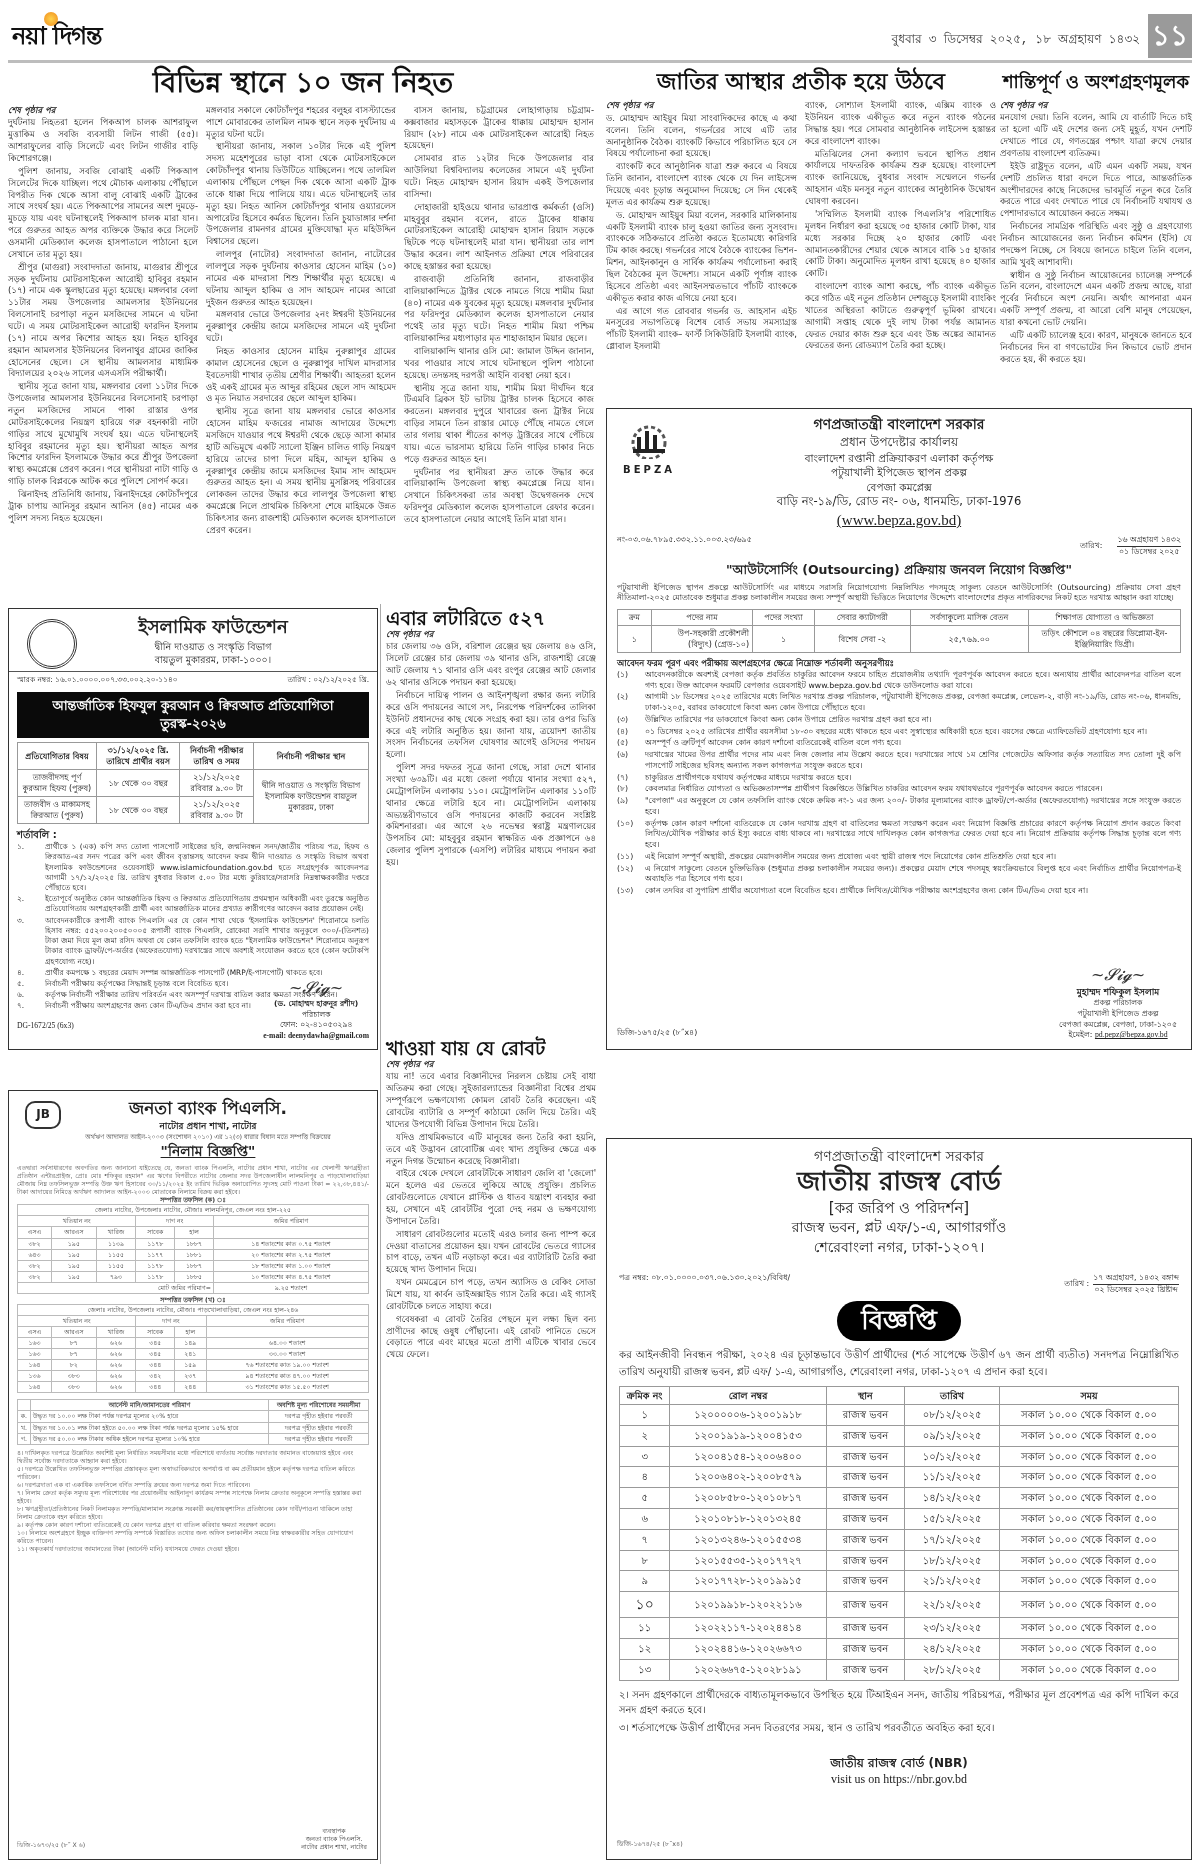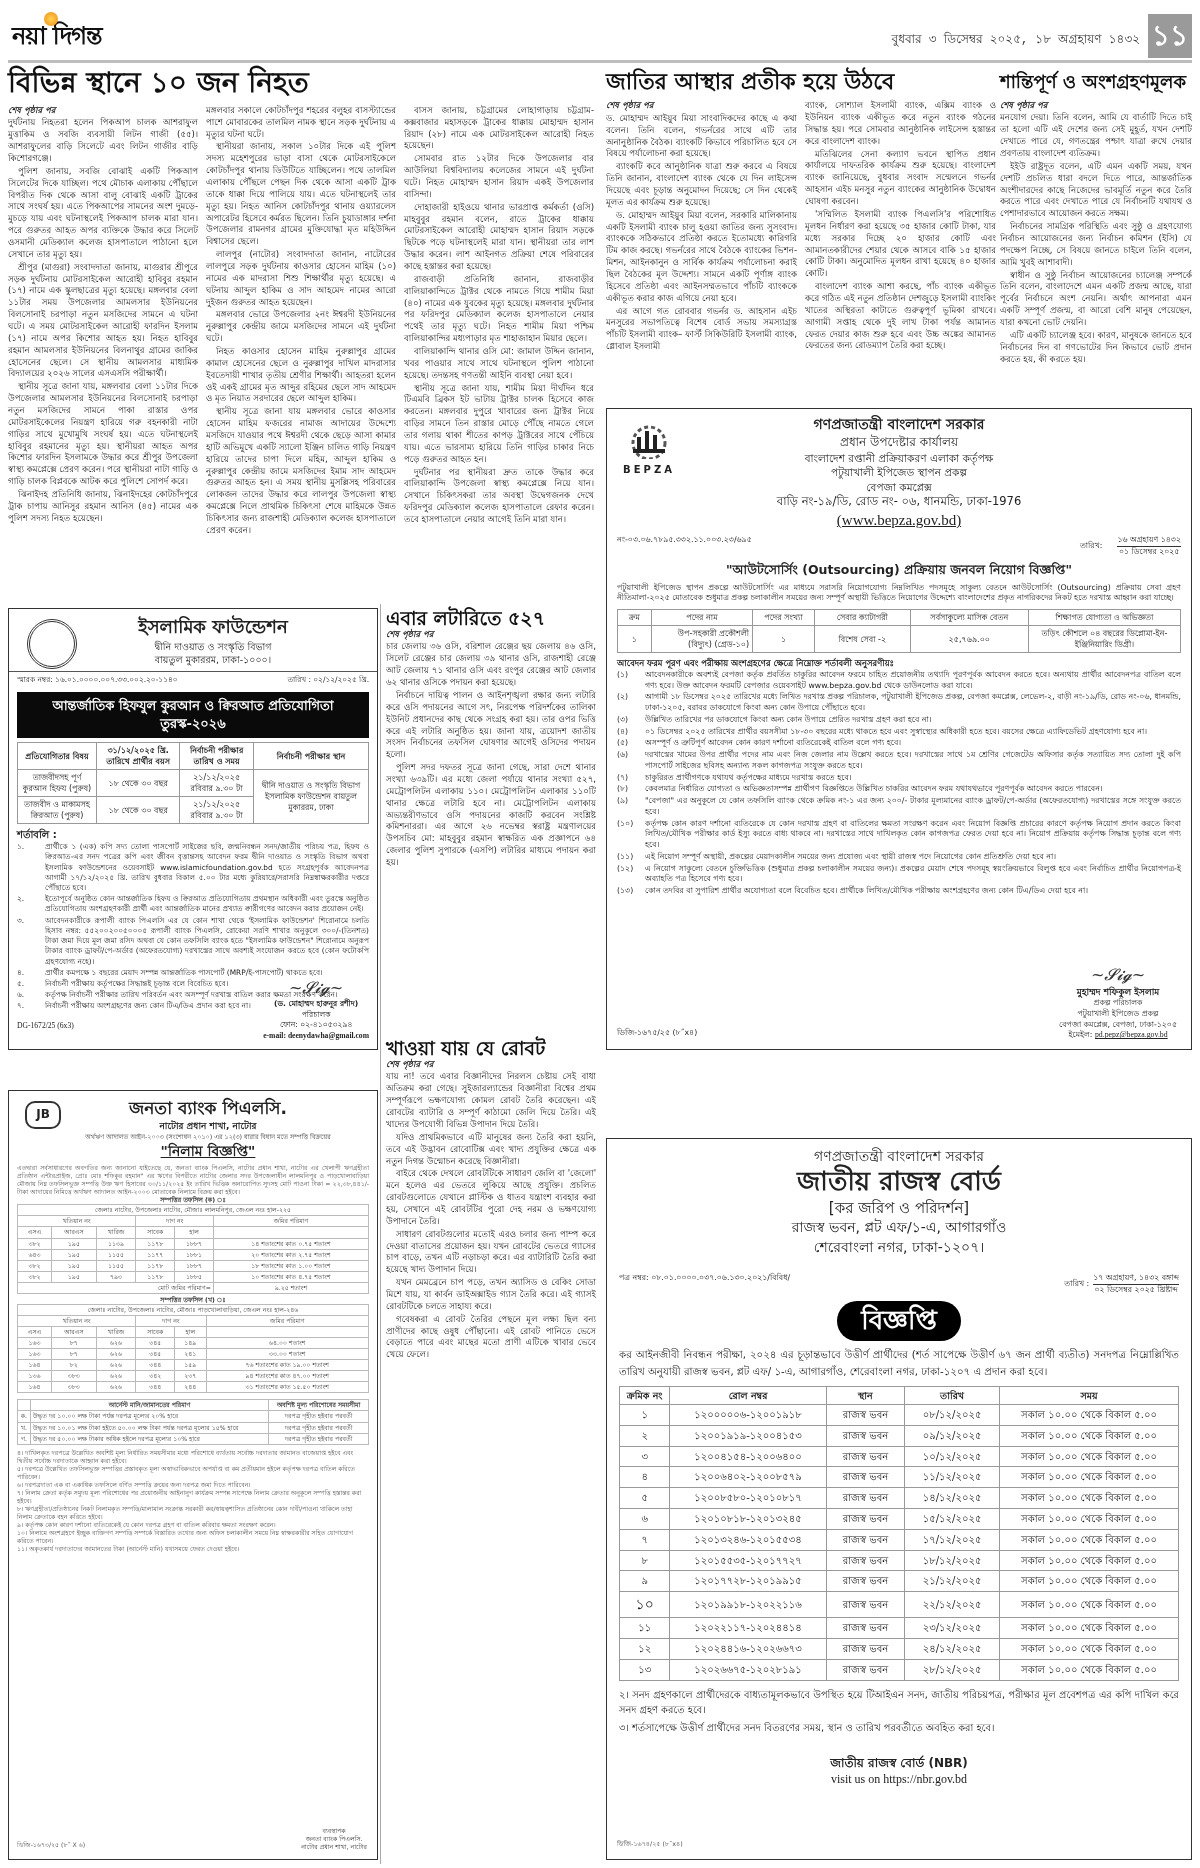--- a/index.html
+++ b/index.html
@@ -4,21 +4,21 @@
 <style>
   * { box-sizing: border-box; margin: 0; padding: 0; }
   body { width: 1200px; height: 1868px; background: #fff; font-family: "DejaVu Sans", sans-serif; color: #222; position: relative; overflow: hidden; font-size: 8.6px; line-height: 1.38; }
   .abs { position: absolute; }
   .masthead { left: 8px; top: 10px; width: 1184px; height: 48px; }
   .logo { position: absolute; left: 4px; top: 10px; font-size: 24px; font-weight: bold; color: #111; letter-spacing: -1px; }
   .logo .sun { position: absolute; left: 32px; top: -8px; width: 14px; height: 14px; border-radius: 50%; background: radial-gradient(circle, #ffd34d, #f08a1c); }
   .dateline { position: absolute; right: 52px; top: 22px; font-size: 12px; color: #333; font-family: Liberation Mono, monospace; }
   .pagenum { position: absolute; right: 0; top: 4px; width: 44px; height: 44px; background: #9a9a9a; color: #fff; font-size: 28px; font-weight: bold; text-align: center; line-height: 44px; }
   .rule { left: 8px; top: 60px; width: 1184px; height: 3px; background: #bdbdbd; }
-  h1.head { font-weight: bold; text-align: left; color: #111; line-height: 1.1; }
+  h1.head { font-weight: bold; text-align: center; color: #111; line-height: 1.1; }
   .cont { font-style: italic; font-weight: bold; font-size: 8.4px; margin-bottom: 1px; }
   .col p { text-align: justify; text-indent: 10px; margin-bottom: 1px; }
   .col p.noind { text-indent: 0; }
   .vline { width: 1px; background: #aaa; }
   .box { border: 1.5px solid #333; background: #fff; }
   table { border-collapse: collapse; width: 100%; }
   td, th { border: 1px solid #999; padding: 2px 3px; font-size: 8px; text-align: center; font-weight: normal; }
   .banner { background: #0a0a0a; color: #fff; font-weight: bold; text-align: center; }
   .link { text-decoration: underline; font-family: "Liberation Serif", serif; }
   ol.conds { list-style: none; }
@@ -56,21 +56,21 @@
       <p>লালপুর (নাটোর) সংবাদদাতা জানান, নাটোরের লালপুরে সড়ক দুর্ঘটনায় কাওসার হোসেন মাহিম (১০) নামের এক মাদরাসা শিশু শিক্ষার্থীর মৃত্যু হয়েছে। এ ঘটনায় আব্দুল হাকিম ও সাদ আহমেদ নামের আরো দুইজন গুরুতর আহত হয়েছেন।</p>
       <p>মঙ্গলবার ভোরে উপজেলার ২নং ঈশ্বরদী ইউনিয়নের নুরুল্লাপুর কেন্দ্রীয় জামে মসজিদের সামনে এই দুর্ঘটনা ঘটে।</p>
       <p>নিহত কাওসার হোসেন মাহিম নুরুল্লাপুর গ্রামের কামাল হোসেনের ছেলে ও নুরুল্লাপুর দাখিল মাদরাসার ইবতেদায়ী শাখার তৃতীয় শ্রেণীর শিক্ষার্থী। আহতরা হলেন ওই একই গ্রামের মৃত আব্দুর রহিমের ছেলে সাদ আহমেদ ও মৃত নিয়াত সরদারের ছেলে আব্দুল হাকিম।</p>
       <p>স্থানীয় সূত্রে জানা যায় মঙ্গলবার ভোরে কাওসার হোসেন মাহিম ফজরের নামাজ আদায়ের উদ্দেশ্যে মসজিদে যাওয়ার পথে ঈশ্বরদী থেকে ছেড়ে আসা কামার হাটি অভিমুখে একটি স্যালো ইঞ্জিন চালিত গাড়ি নিয়ন্ত্রণ হারিয়ে তাদের চাপা দিলে মহিম, আব্দুল হাকিম ও নুরুল্লাপুর কেন্দ্রীয় জামে মসজিদের ইমাম সাদ আহমেদ গুরুতর আহত হন। এ সময় স্থানীয় মুসল্লিসহ পরিবারের লোকজন তাদের উদ্ধার করে লালপুর উপজেলা স্বাস্থ্য কমপ্লেক্সে নিলে প্রাথমিক চিকিৎসা শেষে মাহিমকে উন্নত চিকিৎসার জন্য রাজশাহী মেডিক্যাল কলেজ হাসপাতালে প্রেরণ করেন।</p>
     </div>
     <div class="col" style="width:190px;">
       <p>বাসস জানায়, চট্টগ্রামের লোহাগাড়ায় চট্টগ্রাম-কক্সবাজার মহাসড়কে ট্রাকের ধাক্কায় মোহাম্মদ হাসান রিয়াদ (২৮) নামে এক মোটরসাইকেল আরোহী নিহত হয়েছেন।</p>
       <p>সোমবার রাত ১২টার দিকে উপজেলার বার আউলিয়া বিশ্ববিদ্যালয় কলেজের সামনে এই দুর্ঘটনা ঘটে। নিহত মোহাম্মদ হাসান রিয়াদ একই উপজেলার বাসিন্দা।</p>
       <p>দোহাজারী হাইওয়ে থানার ভারপ্রাপ্ত কর্মকর্তা (ওসি) মাহবুবুর রহমান বলেন, রাতে ট্রাকের ধাক্কায় মোটরসাইকেল আরোহী মোহাম্মদ হাসান রিয়াদ সড়কে ছিটকে পড়ে ঘটনাস্থলেই মারা যান। স্থানীয়রা তার লাশ উদ্ধার করেন। লাশ আইনগত প্রক্রিয়া শেষে পরিবারের কাছে হস্তান্তর করা হয়েছে।</p>
       <p>রাজবাড়ী প্রতিনিধি জানান, রাজবাড়ীর বালিয়াকান্দিতে ট্রাক্টর থেকে নামতে গিয়ে শামীম মিয়া (৪০) নামের এক যুবকের মৃত্যু হয়েছে। মঙ্গলবার দুর্ঘটনার পর ফরিদপুর মেডিক্যাল কলেজ হাসপাতালে নেয়ার পথেই তার মৃত্যু ঘটে। নিহত শামীম মিয়া পশ্চিম বালিয়াকান্দির মধ্যপাড়ার মৃত শাহাজাহান মিয়ার ছেলে।</p>
-      <p>বালিয়াকান্দি থানার ওসি মো: জামাল উদ্দিন জানান, খবর পাওয়ার সাথে সাথে ঘটনাস্থলে পুলিশ পাঠানো হয়েছে। তদন্তসহ গণতন্তী আইনি ব্যবস্থা নেয়া হবে।</p>
+      <p>বালিয়াকান্দি থানার ওসি মো: জামাল উদ্দিন জানান, খবর পাওয়ার সাথে সাথে ঘটনাস্থলে পুলিশ পাঠানো হয়েছে। তদন্তসহ দরপত্তী আইনি ব্যবস্থা নেয়া হবে।</p>
       <p>স্থানীয় সূত্রে জানা যায়, শামীম মিয়া দীর্ঘদিন ধরে টিএমবি ব্রিকস ইট ভাটায় ট্রাক্টর চালক হিসেবে কাজ করতেন। মঙ্গলবার দুপুরে খাবারের জন্য ট্রাক্টর নিয়ে বাড়ির সামনে তিন রাস্তার মোড়ে পৌঁছে নামতে গেলে তার গলায় থাকা শীতের কাপড় ট্রাক্টরের সাথে পেঁচিয়ে যায়। এতে ভারসাম্য হারিয়ে তিনি গাড়ির চাকার নিচে পড়ে গুরুতর আহত হন।</p>
       <p>দুর্ঘটনার পর স্থানীয়রা দ্রুত তাকে উদ্ধার করে বালিয়াকান্দি উপজেলা স্বাস্থ্য কমপ্লেক্সে নিয়ে যান। সেখানে চিকিৎসকরা তার অবস্থা উদ্বেগজনক দেখে ফরিদপুর মেডিক্যাল কলেজ হাসপাতালে রেফার করেন। তবে হাসপাতালে নেয়ার আগেই তিনি মারা যান।</p>
     </div>
   </div>
 </div>
 
 <div class="abs" style="left:606px; top:66px; width:390px; height:300px;">
   <h1 class="head" style="font-size:22px; margin:4px 0 6px;">জাতির আস্থার প্রতীক হয়ে উঠবে</h1>
   <div style="display:flex; gap:8px;">
     <div class="col" style="width:191px;">

